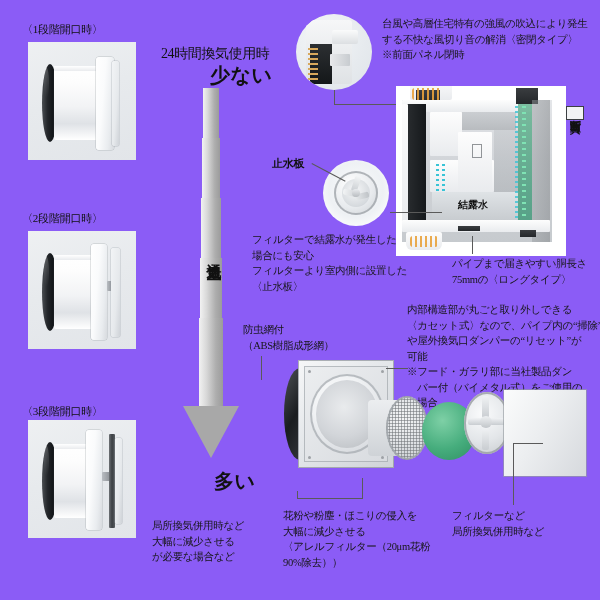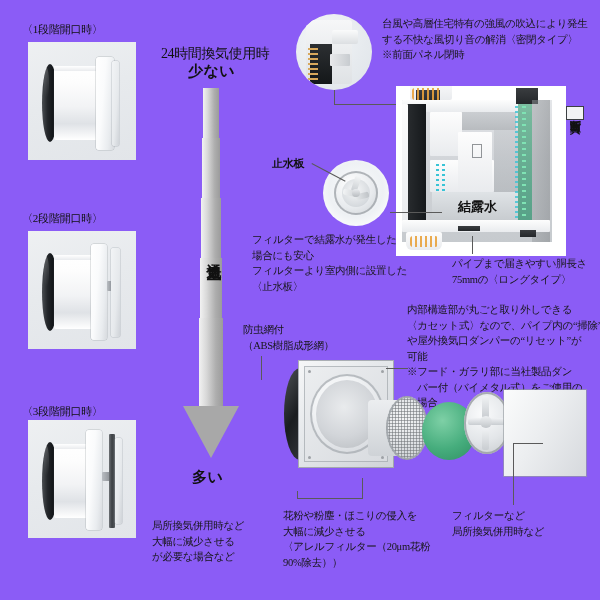--- a/index.html
+++ b/index.html
@@ -105,25 +105,26 @@
     position: absolute;
     writing-mode: vertical-rl;
     text-orientation: upright;
     font-size: 15px;
     font-weight: 700;
     letter-spacing: 1px;
     color: #111;
   }
   .big-lbl {
     position: absolute;
-    font-size: 15px;
+    font-size: 20px;
     font-weight: 700;
     letter-spacing: 0.5px;
     color: #111;
     white-space: nowrap;
+    margin-left: 22px;
   }
   .tag24 {
     position: absolute;
     font-size: 14px;
     letter-spacing: -0.4px;
     color: #111;
     white-space: nowrap;
   }
 
   
@@ -180,21 +181,21 @@
     position: absolute;
     background:
       repeating-linear-gradient(90deg,
         #e8a23c 0px, #e8a23c 2px,
         rgba(232,162,60,0) 2px, rgba(232,162,60,0) 5px);
     border-radius: 3px;
   }
   .xs-dark-blk { position:absolute; background: linear-gradient(180deg,#3a3d40,#24272a); }
   .label-on-photo {
     position: absolute;
-    font-size: 13px;
+    font-size: 10px;
     font-weight: 700;
     color: #111;
     white-space: nowrap;
   }
   .vert-badge {
     position: absolute;
     writing-mode: vertical-rl;
     text-orientation: upright;
     background: #f2f3f4;
     border: 1px solid #3c3f42;

